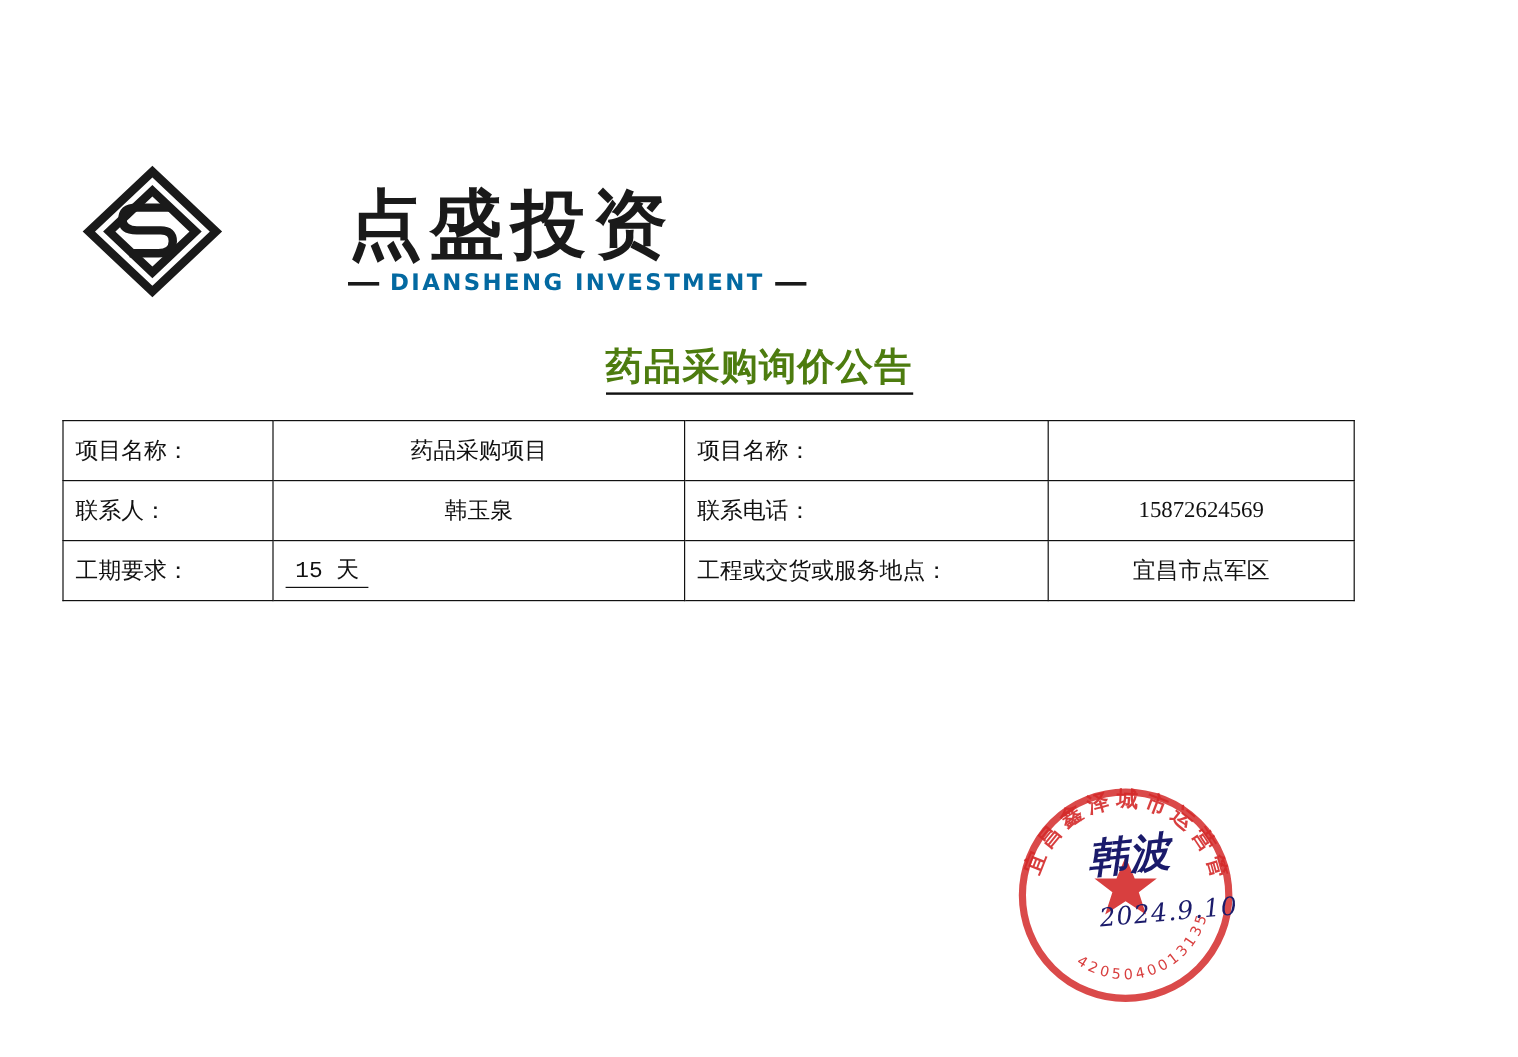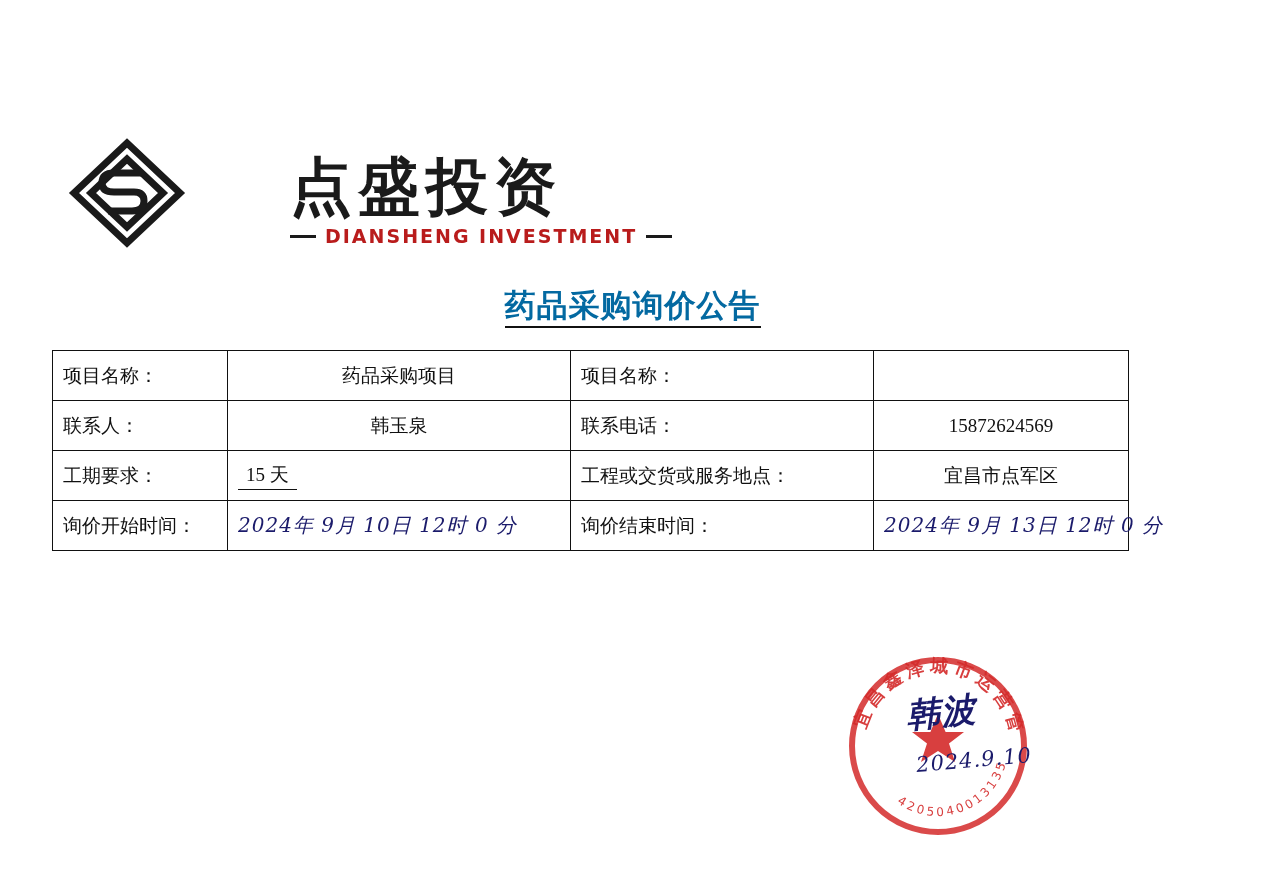--- a/index.html
+++ b/index.html
@@ -55,35 +55,35 @@
   .logo-rule {
     height: 3px;
     background: #1a1a1a;
     flex: 0 0 26px;
   }
   .logo-text-en {
     font-family: "DejaVu Sans", "Liberation Sans", sans-serif;
     font-size: 19px;
     font-weight: bold;
     letter-spacing: 2.0px;
-    color: #b91c1c;
+    color: #0369a1;
     white-space: nowrap;
   }
 
   
   .doc-title {
     position: absolute;
     left: 0;
     top: 285px;
     width: 1265px;
     text-align: center;
     font-family: "DejaVu Sans", "Liberation Sans", sans-serif;
     font-size: 31px;
     font-weight: bold;
-    color: #0369a1;
+    color: #4d7c0f;
     letter-spacing: 1px;
   }
   .doc-title span {
     border-bottom: 2px solid #111;
     padding-bottom: 3px;
   }
 
   
   .info-table {
     position: absolute;
@@ -142,20 +142,21 @@
     border-left: 1.6px solid #111;
     border-bottom: 1.6px solid #111;
     transform: rotate(-45deg);
   }
 
   .underline-val {
     display: inline-block;
     border-bottom: 1.4px solid #111;
     padding: 0 8px 1px 8px;
     text-align: left;
+    font-family: Liberation Mono, monospace;
   }
 
   
   .handwritten {
     font-family: "DejaVu Serif", serif;
     font-style: italic;
     font-size: 20px;
     color: #1b1b6b;
     letter-spacing: 1px;
     white-space: nowrap;
@@ -256,30 +257,20 @@
 
     <tr>
       <td class="lbl">工期要求：</td>
       <td class="cat-cell">
         <span class="underline-val">15 天</span>
       </td>
       <td class="lbl">工程或交货或服务地点：</td>
       <td class="val">宜昌市点军区</td>
     </tr>
 
-    <tr>
-      <td class="lbl">询价开始时间：</td>
-      <td class="hw-cell">
-        <span class="handwritten">2024年 9月 10日 12时 0 分</span>
-      </td>
-      <td class="lbl">询价结束时间：</td>
-      <td class="hw-cell-right">
-        <span class="handwritten">2024年 9月 13日 12时 0 分</span>
-      </td>
-    </tr>
   </tbody>
 </table>
 
 <div class="seal">
   <svg width="196" height="196" viewBox="0 0 196 196" aria-hidden="true">
     <defs>
       <path id="sealArc" d="M 98,98 m -74,0 a 74,74 0 1,1 148,0"></path>
       <path id="sealArcBottom" d="M 28,98 a 70,70 0 0,0 140,0"></path>
     </defs>
     <circle cx="98" cy="98" r="86" fill="none" stroke="#d42a2a" stroke-width="6" opacity="0.85"></circle>

